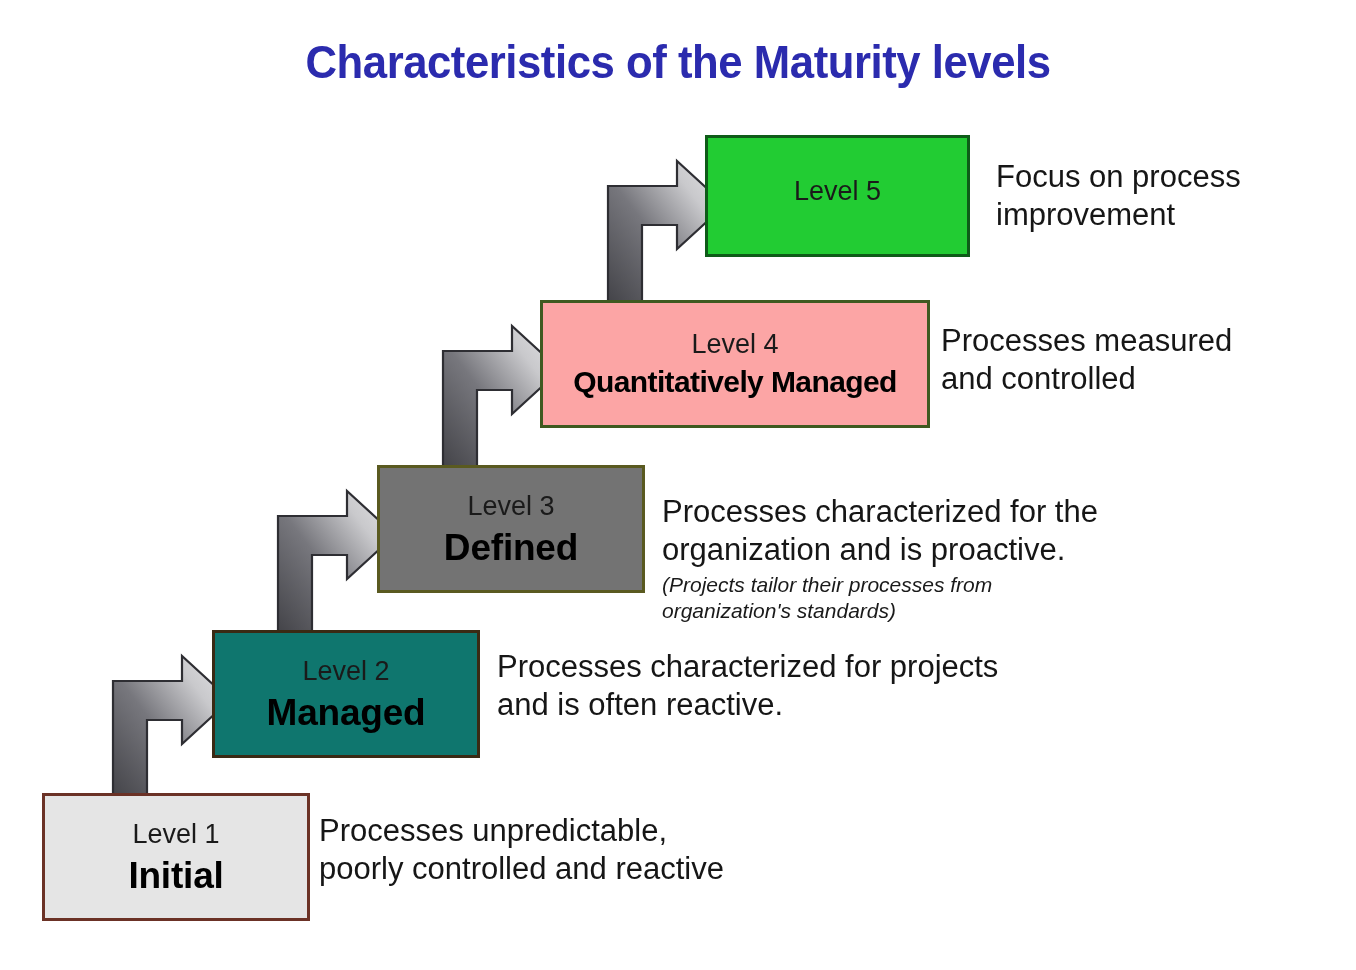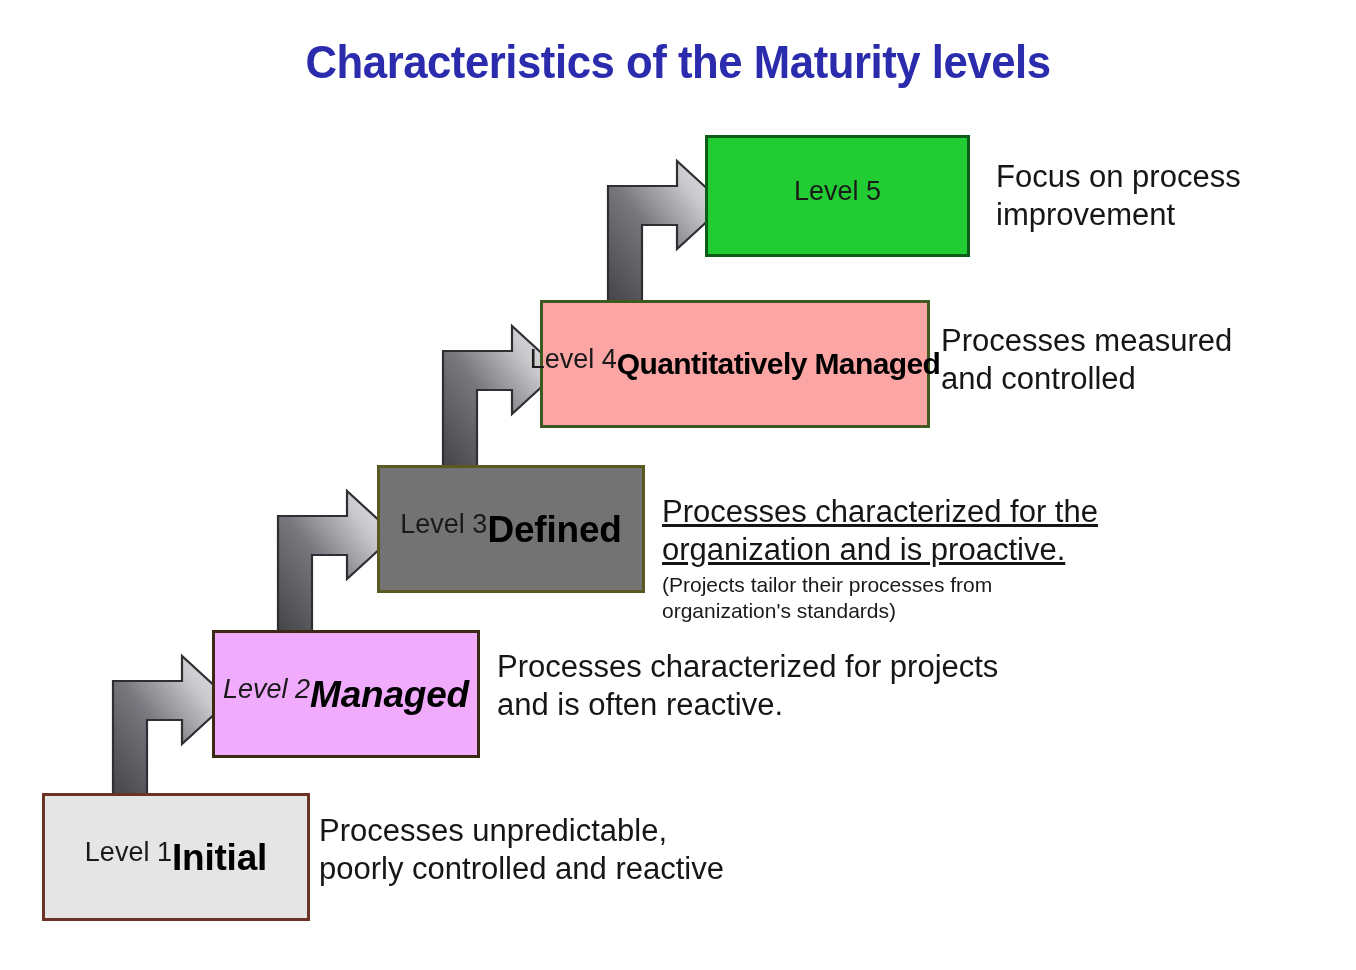--- a/index.html
+++ b/index.html
@@ -25,21 +25,21 @@
     transform:scaleX(0.93);
     transform-origin:50% 50%;
     white-space:nowrap;
   }
 
   
   .lvl-box{
     position:absolute;
     box-sizing:border-box;
     display:flex;
-    flex-direction:row;
+    flex-direction:column;
     align-items:center;
     justify-content:center;
     line-height:1.0;
     z-index:5;
   }
   .lvl-num{
     font-size:27px;
     font-weight:normal;
     color:#1a1a1a;
     margin-bottom:9px;
@@ -65,20 +65,21 @@
     color:#161616;
     white-space:pre-line;
     z-index:4;
   }
   .desc-note{
     font-size:21px;
     line-height:1.22;
     color:#1a1a1a;
     white-space:pre-line;
     margin-top:4px;
+    font-style:italic;
   }
 
   
   .arrow{position:absolute;z-index:3;}
 </style>
 </head>
 <body>
 
 <div id="stage">
 
@@ -134,34 +135,34 @@
 
   <div class="lvl-box" style="left:42px; top:793px; width:268px; height:128px;
               background:#e5e5e5; border:3px solid #6b3226;">
     <div class="lvl-num">Level 1</div>
     <div class="lvl-name">Initial</div>
   </div>
   <div class="desc" style="left:319px; top:812px; width:560px;">Processes unpredictable,
 poorly controlled and reactive</div>
 
   <div class="lvl-box" style="left:212px; top:630px; width:268px; height:128px;
-              background:#f0abfc; border:3px solid #3a2a14;font-style:italic;">
+              background:#0f766e; border:3px solid #3a2a14;">
     <div class="lvl-num">Level 2</div>
     <div class="lvl-name">Managed</div>
   </div>
   <div class="desc" style="left:497px; top:648px; width:600px;">Processes characterized for projects
 and is often reactive.</div>
 
   <div class="lvl-box" style="left:377px; top:465px; width:268px; height:128px;
               background:#737373; border:3px solid #5a5a20;">
     <div class="lvl-num">Level 3</div>
     <div class="lvl-name">Defined</div>
   </div>
   <div class="desc" style="left:662px; top:455px; width:600px;">
-    <span style="white-space:pre-line;text-decoration:underline;">Processes characterized for the
+    <span style="white-space:pre-line;">Processes characterized for the
 organization and is proactive.</span>
     <div class="desc-note">(Projects tailor their processes from
 organization's standards)</div>
   </div>
 
   <div class="lvl-box" style="left:540px; top:300px; width:390px; height:128px;
               background:#fca5a5; border:3px solid #3f5a20;">
     <div class="lvl-num">Level 4</div>
     <div class="lvl-name tight">Quantitatively Managed</div>
   </div>

